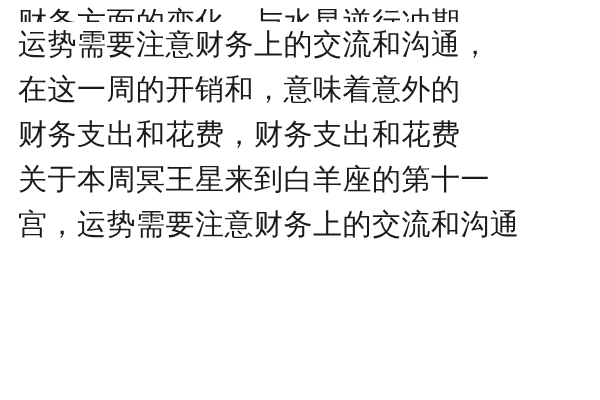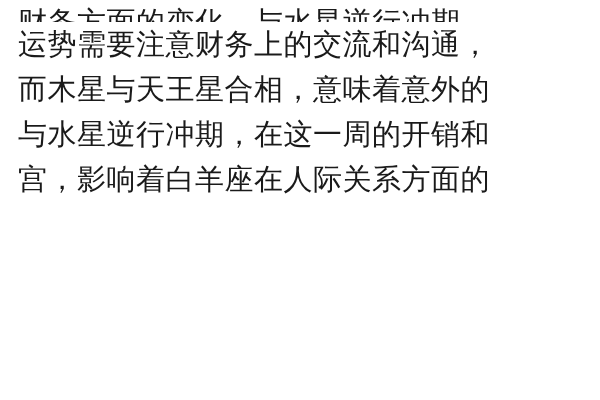--- a/index.html
+++ b/index.html
@@ -52,17 +52,18 @@
     overflow: hidden;
   }
 </style>
 </head>
 <body>
 
 <div class="page">
   <p class="article">
     <span class="line line-clipped-top">财务方面的变化。与水星逆行冲期，</span>
     <span class="line">运势需要注意财务上的交流和沟通，</span>
-    <span class="line">而木星与天王星合相，意味着意外的</span>
-    <span class="line">与水星逆行冲期，在这一周的开销和</span>
-    <span class="line">宫，影响着白羊座在人际关系方面的</span>
+    <span class="line">在这一周的开销和，意味着意外的</span>
+    <span class="line">财务支出和花费，财务支出和花费</span>
+    <span class="line">关于本周冥王星来到白羊座的第十一</span>
+    <span class="line">宫，运势需要注意财务上的交流和沟通</span>
   </p>
 </div>
 
 </body></html>

